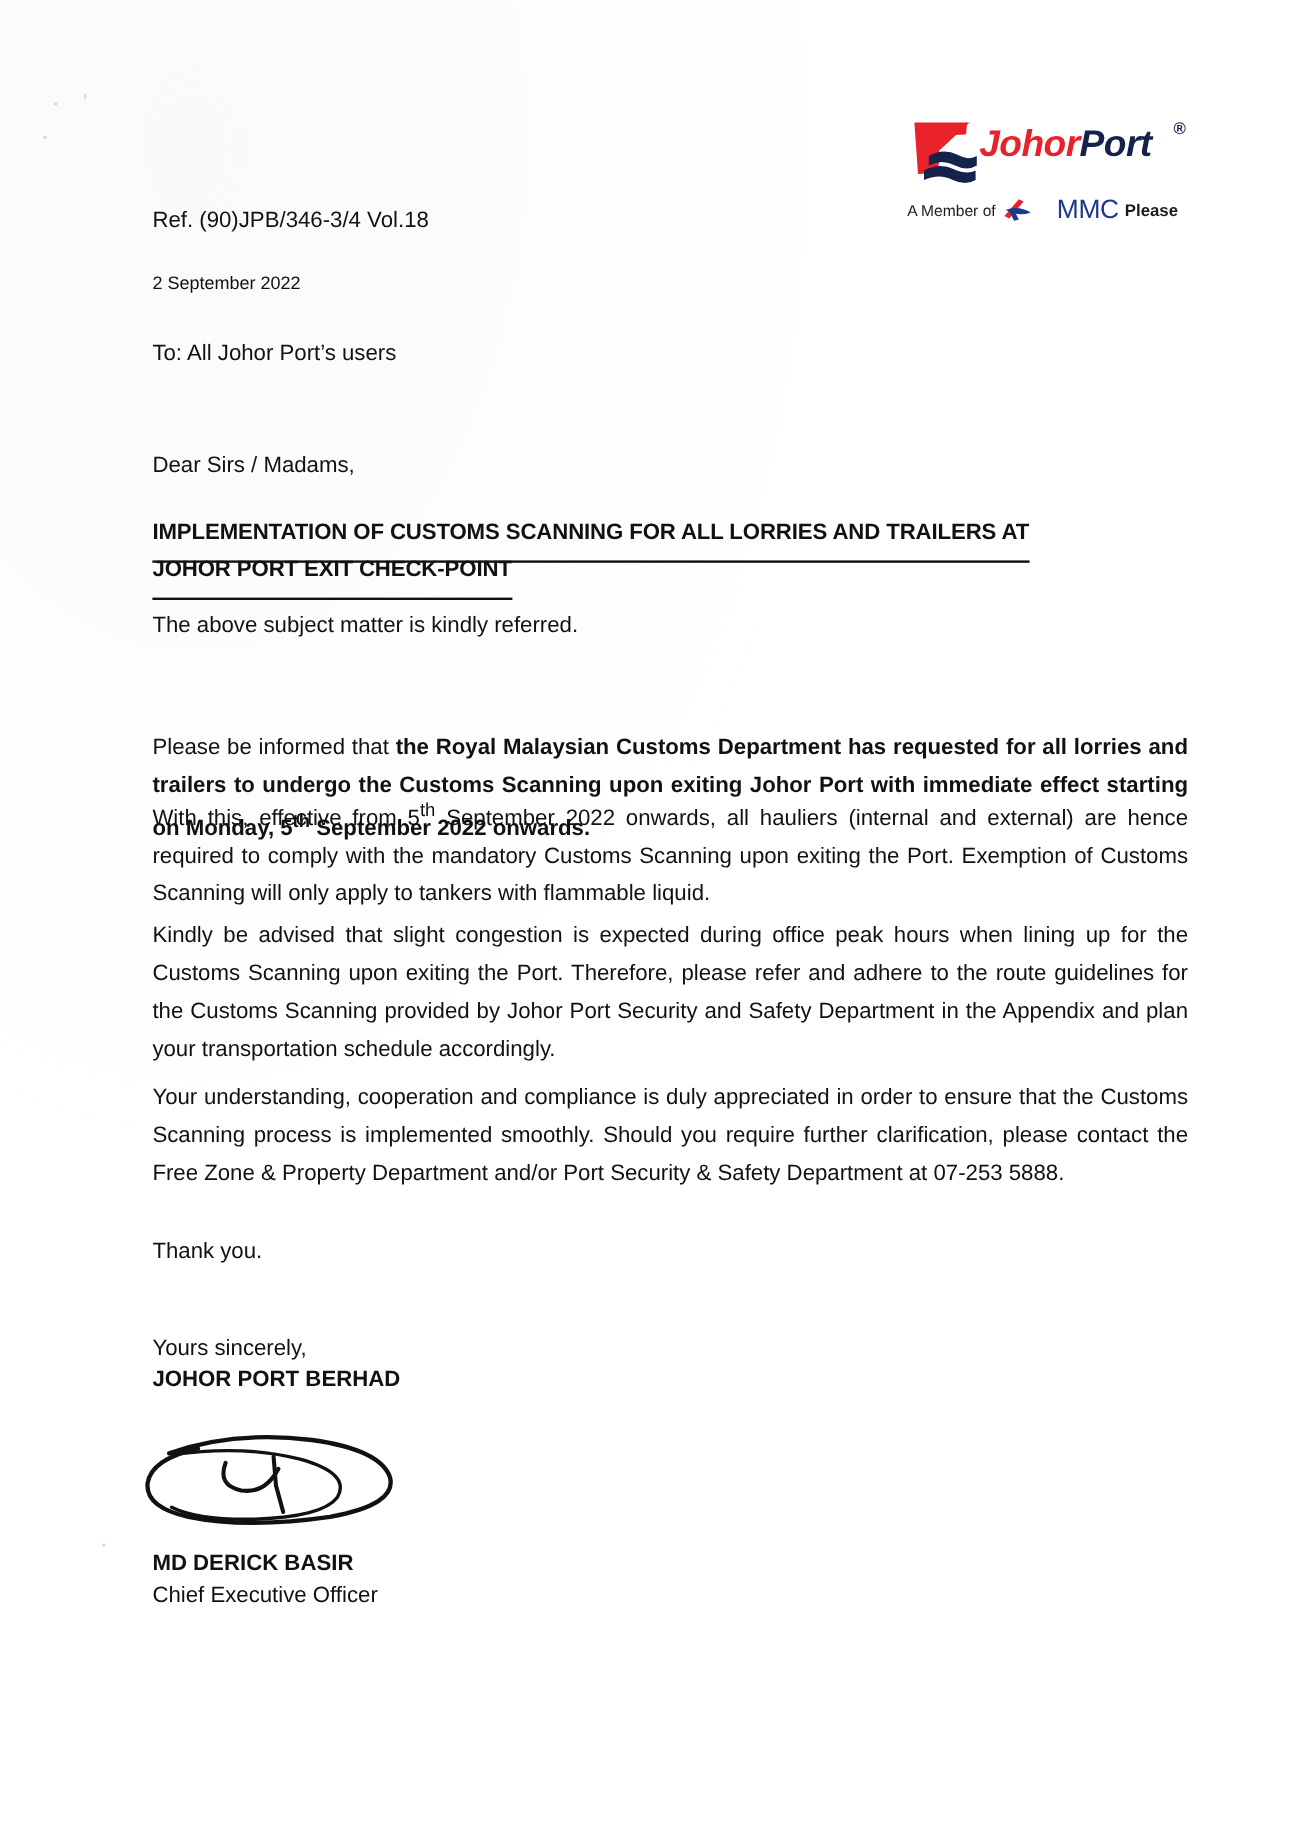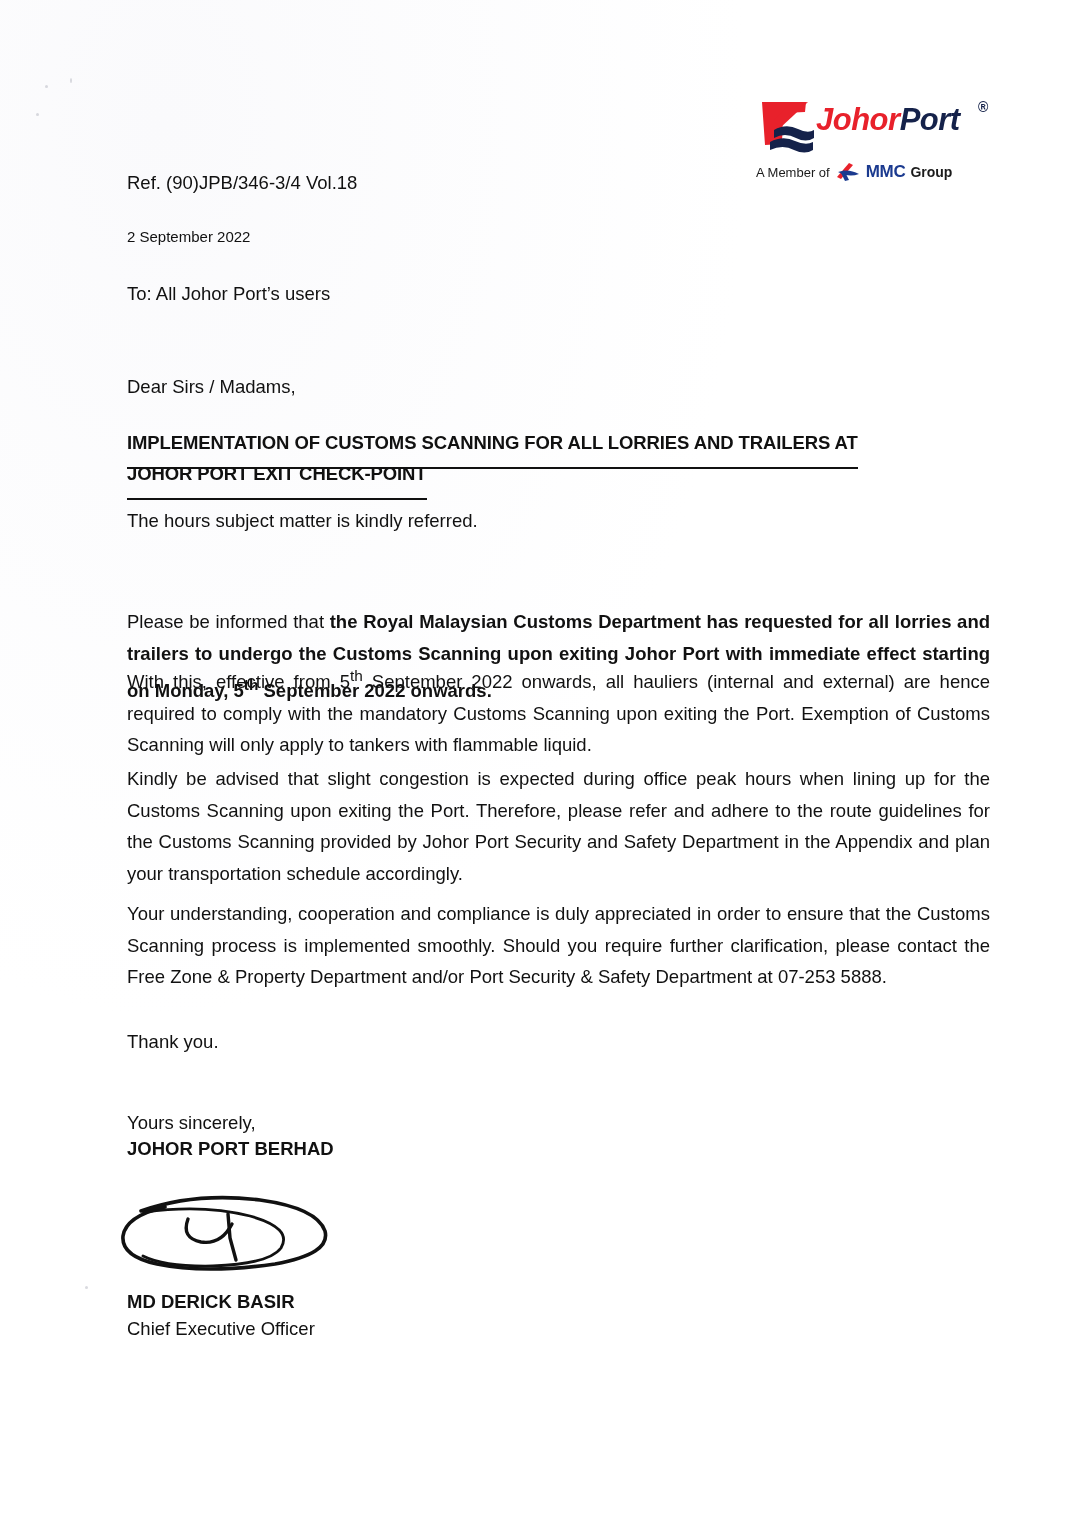--- a/index.html
+++ b/index.html
@@ -48,21 +48,21 @@
     position: absolute; left: 226px; top: 3px;
     font-size: 14px; color: #15224a; font-weight: bold;
   }
   .member-row {
     position: absolute; top: 66px; left: 4px;
     display: flex; align-items: center; gap: 5px;
     white-space: nowrap;
   }
   .member-txt { font-size: 13px; font-weight: normal; color: #1b1b1b; }
   .mmc-mark { width: 26px; height: 20px; }
-  .mmc-word { font-size: 17px; font-weight: bold; color: #1b3a8f; letter-spacing: -0.3px; }
+  .mmc-word { font-size: 22px; font-weight: normal; color: #1b3a8f; letter-spacing: -0.3px; margin-left: 15px; }
   .group-word { font-size: 14px; font-weight: bold; color: #1b1b1b; }
 
   
   .body-col {
     position: absolute;
     left: 127px; top: 0;
     width: 863px;
   }
   .ref       { position: absolute; top: 172px; font-size: 18.5px; }
   .date      { position: absolute; top: 228px; font-size: 15px; }
@@ -131,37 +131,37 @@
       <div class="brand-reg">®</div>
     </div>
     <div class="member-row">
       <span class="member-txt">A Member of</span>
       <svg class="mmc-mark" viewBox="0 0 26 20">
         <path d="M14 1 L18 3 L6 17 L2 15 Z" fill="#e8212b"></path>
         <path d="M3 10 Q13 6 24 12 Q14 16 3 10 Z" fill="#1b3a8f"></path>
         <path d="M9 8 L14 18 L10 19 L6 11 Z" fill="#1b3a8f"></path>
       </svg>
       <span class="mmc-word">MMC</span>
-      <span class="group-word">Group</span>
+      <span class="group-word">Please</span>
     </div>
   </div>
 
   <div class="body-col">
 
     <div class="ref">Ref. (90)JPB/346-3/4 Vol.18</div>
     <div class="date">2 September 2022</div>
     <div class="recipient">To: All Johor Port’s users</div>
     <div class="salutation">Dear Sirs / Madams,</div>
 
     <div class="subject">
       <span>IMPLEMENTATION OF CUSTOMS SCANNING FOR ALL LORRIES AND TRAILERS AT</span><br>
       <span>JOHOR PORT EXIT CHECK-POINT</span>
     </div>
 
-    <div class="para p1">The hours subject matter is kindly referred.</div>
+    <div class="para p1">The above subject matter is kindly referred.</div>
 
     <div class="para p2"><span>Please be informed that </span><b><span>the Royal Malaysian Customs Department has requested for all lorries and trailers to undergo the Customs Scanning upon exiting Johor Port with immediate effect starting on Monday, 5</span><sup>th</sup><span> September 2022 onwards.</span></b></div>
 
     <div class="para p3"><span>With this, effective from 5</span><sup>th</sup><span> September 2022 onwards, all hauliers (internal and external) are hence required to comply with the mandatory Customs Scanning upon exiting the Port. Exemption of Customs Scanning will only apply to tankers with flammable liquid.</span></div>
 
     <div class="para p4">Kindly be advised that slight congestion is expected during office peak hours when lining up for the Customs Scanning upon exiting the Port. Therefore, please refer and adhere to the route guidelines for the Customs Scanning provided by Johor Port Security and Safety Department in the Appendix and plan your transportation schedule accordingly.</div>
 
     <div class="para p5">Your understanding, cooperation and compliance is duly appreciated in order to ensure that the Customs Scanning process is implemented smoothly. Should you require further clarification, please contact the Free Zone &amp; Property Department and/or Port Security &amp; Safety Department at 07-253 5888.</div>
 
     <div class="thanks">Thank you.</div>

